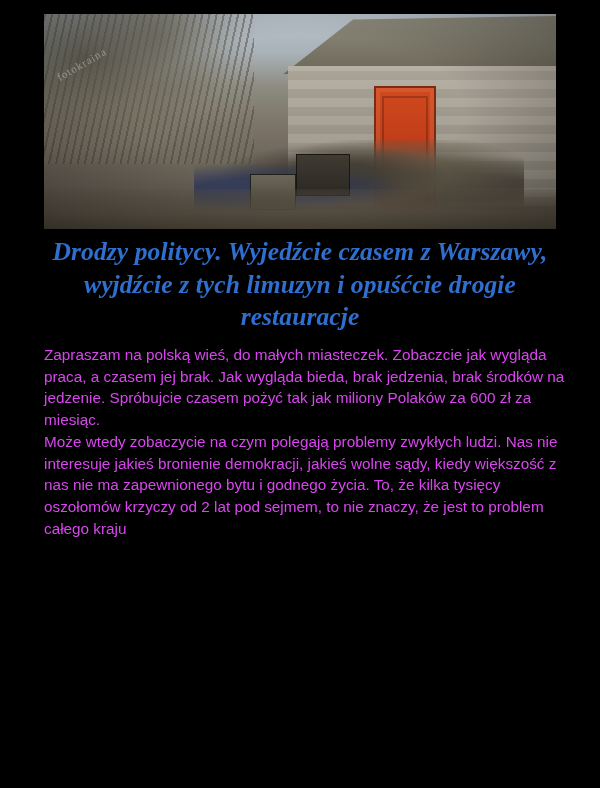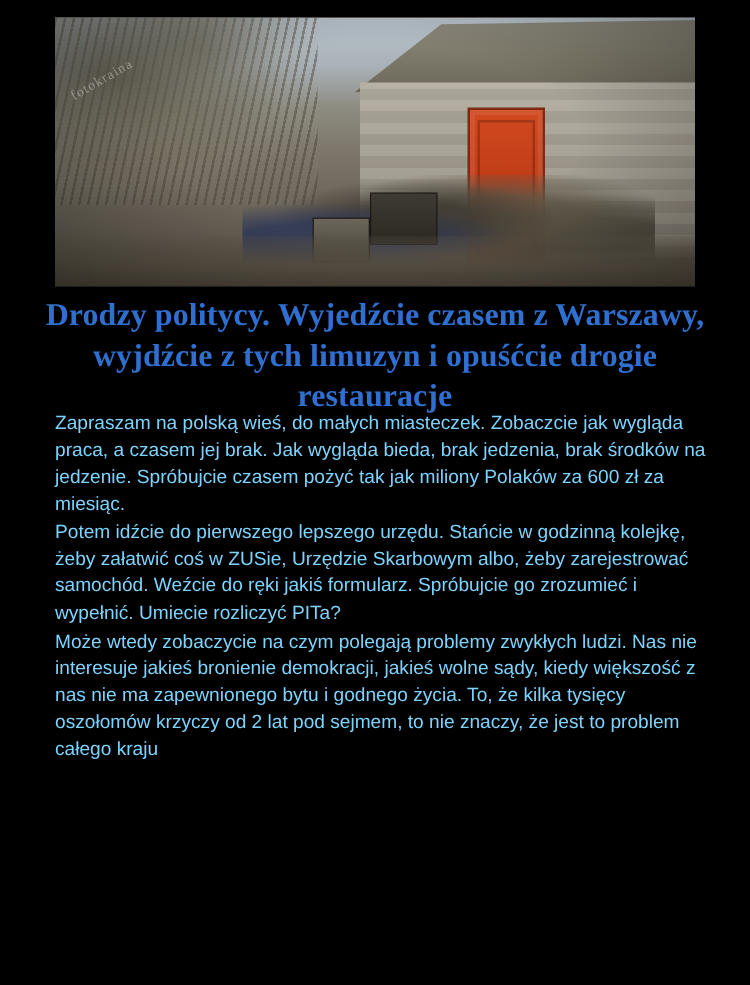--- a/index.html
+++ b/index.html
@@ -132,29 +132,30 @@
     left: 36px;
     top: 236px;
     width: 528px;
     text-align: center;
     color: #2f6fd0;
     font-family: "Liberation Serif", serif;
     font-weight: bold;
     font-size: 25.5px;
     line-height: 1.28;
     letter-spacing: 0.1px;
+    font-style: italic;
   }
 
   
   .body-text {
     position: absolute;
     left: 44px;
-    top: 328px;
+    top: 344px;
     width: 522px;
-    color: #7dd3fc;
+    color: #d946ef;
     font-size: 15.3px;
     line-height: 1.41;
   }
   .para {
     margin: 0 0 1px 0;
   }
   .bottom-strip {
     position: absolute;
     left: 0; bottom: 0;
     width: 100%; height: 8px;
@@ -178,18 +179,17 @@
       <div class="ground"></div>
       <div class="vignette"></div>
       <div class="watermark">fotokraina</div>
     </div>
   </div>
 
   <div class="headline">Drodzy politycy. Wyjedźcie czasem z Warszawy, wyjdźcie z tych limuzyn i opuśćcie drogie restauracje</div>
 
   <div class="body-text">
     <p class="para">Zapraszam na polską wieś, do małych miasteczek. Zobaczcie jak wygląda praca, a czasem jej brak. Jak wygląda bieda, brak jedzenia, brak środków na jedzenie. Spróbujcie czasem pożyć tak jak miliony Polaków za 600 zł za miesiąc.</p>
-    <p class="para">Potem idźcie do pierwszego lepszego urzędu. Stańcie w godzinną kolejkę, żeby załatwić coś w ZUSie, Urzędzie Skarbowym albo, żeby zarejestrować samochód. Weźcie do ręki jakiś formularz. Spróbujcie go zrozumieć i wypełnić. Umiecie rozliczyć PITa?</p>
     <p class="para">Może wtedy zobaczycie na czym polegają problemy zwykłych ludzi. Nas nie interesuje jakieś bronienie demokracji, jakieś wolne sądy, kiedy większość z nas nie ma zapewnionego bytu i godnego życia. To, że kilka tysięcy oszołomów krzyczy od 2 lat pod sejmem, to nie znaczy, że jest to problem całego kraju</p>
   </div>
 
   <div class="bottom-strip"></div>
 </div>
 
 </body></html>

